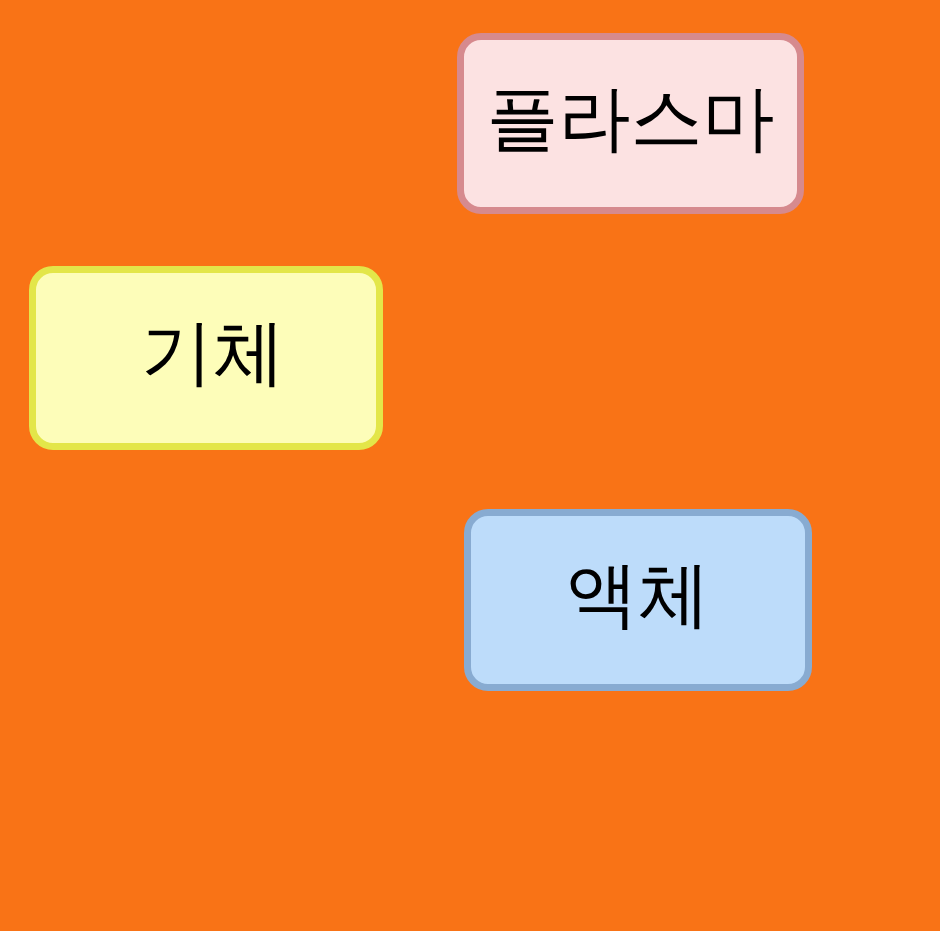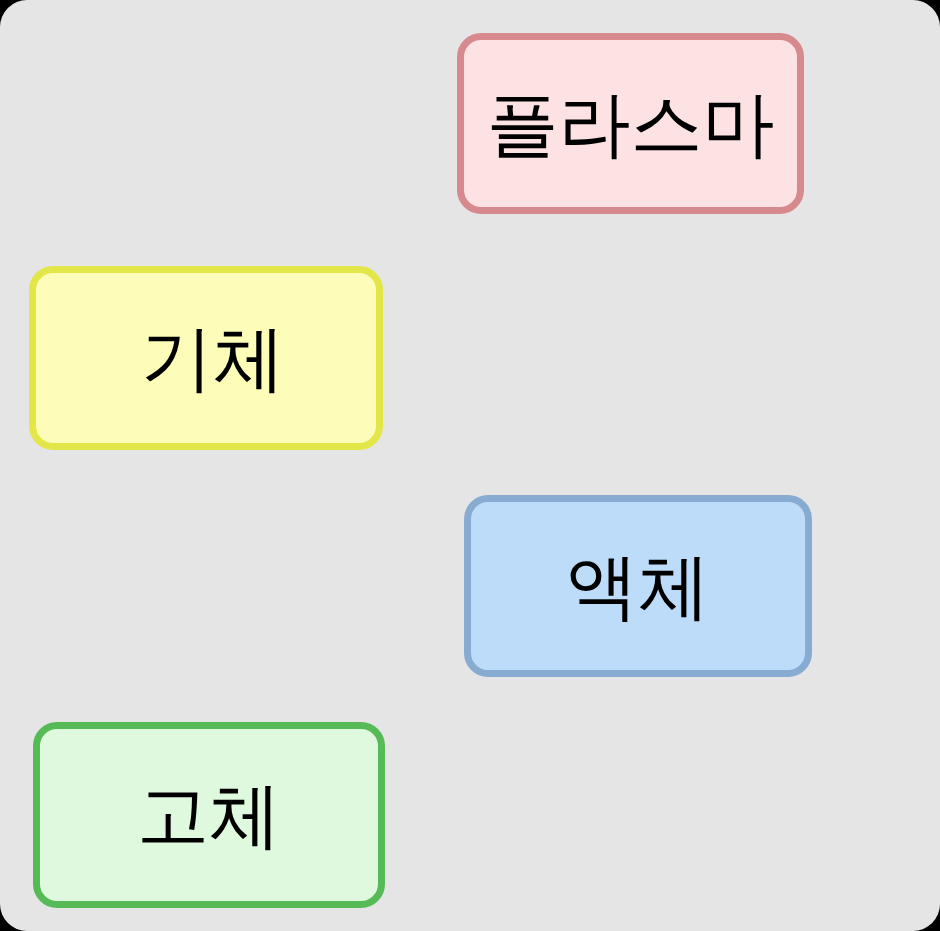--- a/index.html
+++ b/index.html
@@ -4,61 +4,57 @@
 <style>
   html, body {
     margin: 0;
     padding: 0;
     background: #000000;
   }
   .canvas {
     position: relative;
     width: 940px;
     height: 931px;
-    background: #e5e5e5;
+    background: #f97316;
     overflow: hidden;
-    font-family: Liberation Sans, sans-serif;
-    border-radius: 27px;
+    font-family: Liberation Mono, monospace;
   }
   .node {
     position: absolute;
     box-sizing: border-box;
     border: 7px solid #000;
     border-radius: 24px;
     display: flex;
     align-items: center;
     justify-content: center;
   }
   .node-label {
     font-size: 72px;
     font-weight: 400;
     color: #000000;
     line-height: 1;
     white-space: nowrap;
   }
   
   .node-plasma { left: 457px; top: 33px;  width: 347px; height: 181px; }
   .node-gas    { left: 29px;  top: 266px; width: 354px; height: 184px; padding-left: 14px; }
-  .node-liquid { left: 464px; top: 495px; width: 348px; height: 182px; }
+  .node-liquid { left: 464px; top: 509px; width: 348px; height: 182px; }
   .node-solid  { left: 33px;  top: 722px; width: 352px; height: 186px; }
 </style>
 </head>
 <body>
 
 <div class="canvas">
 
   <div class="node node-plasma" style="background: rgb(252, 226, 226); border-color: rgb(214, 138, 142);">
     <span class="node-label">플라스마</span>
   </div>
 
   <div class="node node-gas" style="background: rgb(253, 253, 185); border-color: rgb(227, 230, 73);">
     <span class="node-label">기체</span>
   </div>
 
   <div class="node node-liquid" style="background: rgb(189, 220, 250); border-color: rgb(136, 171, 209);">
     <span class="node-label">액체</span>
   </div>
 
-  <div class="node node-solid" style="background: rgb(223, 249, 222); border-color: rgb(86, 186, 86);">
-    <span class="node-label">고체</span>
-  </div>
 
 </div>
 
 </body></html>

